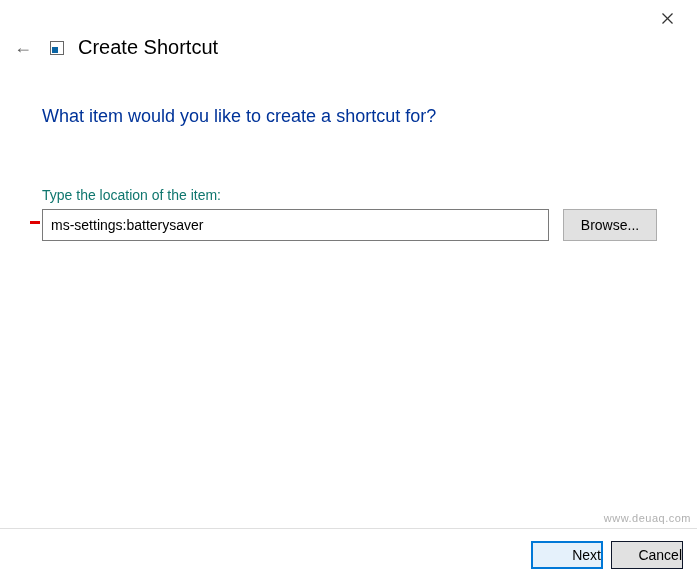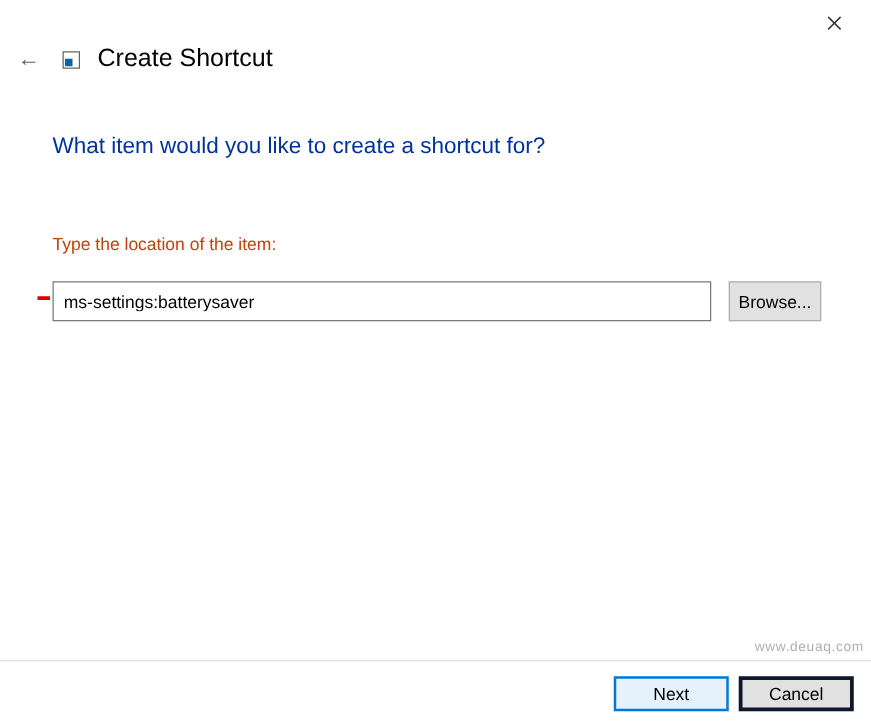--- a/index.html
+++ b/index.html
@@ -83,22 +83,22 @@
     }
     .description {
       font-size: 14px;
       color: #000;
       line-height: 1.45;
       margin-bottom: 42px;
       max-width: 560px;
     }
     .field-label {
       font-size: 14px;
-      color: #c2410c;
-      margin-bottom: 22px;
+      color: #0f766e;
+      margin-bottom: 6px;
     }
     .input-row {
       display: flex;
       gap: 14px;
       align-items: center;
       position: relative;
     }
     .red-mark {
       position: absolute;
       left: -12px;
@@ -110,21 +110,21 @@
     .location-input {
       flex: 1;
       height: 32px;
       border: 1px solid #7a7a7a;
       padding: 0 8px;
       font-size: 14px;
       font-family: inherit;
       outline: none;
     }
     .browse-btn {
-      width: 74px;
+      width: 94px;
       height: 32px;
       border: 1px solid #adadad;
       background: #e1e1e1;
       font-size: 14px;
       font-family: inherit;
       cursor: pointer;
       color: #000;
     }
     .continue-text {
       font-size: 14px;
@@ -137,33 +137,34 @@
       right: 0;
       height: 52px;
       border-top: 1px solid #dfdfdf;
       display: flex;
       justify-content: flex-end;
       align-items: center;
       padding-right: 14px;
       gap: 8px;
     }
     .footer-btn {
-      width: 92px;
+      width: 72px;
       height: 28px;
       font-size: 14px;
       font-family: inherit;
       cursor: pointer;
       background: #e1e1e1;
+      text-align: right;
     }
     .footer-btn.primary {
       border: 2px solid #0078d7;
       background: #e5f1fb;
     }
     .footer-btn.secondary {
-      border: 3px solid #0f172a;
+      border: 1px solid #0f172a;
     }
     .watermark {
       position: absolute;
       right: 6px;
       bottom: 56px;
       font-size: 11px;
       color: #b0b0b0;
       letter-spacing: 0.5px;
     }
   </style>

